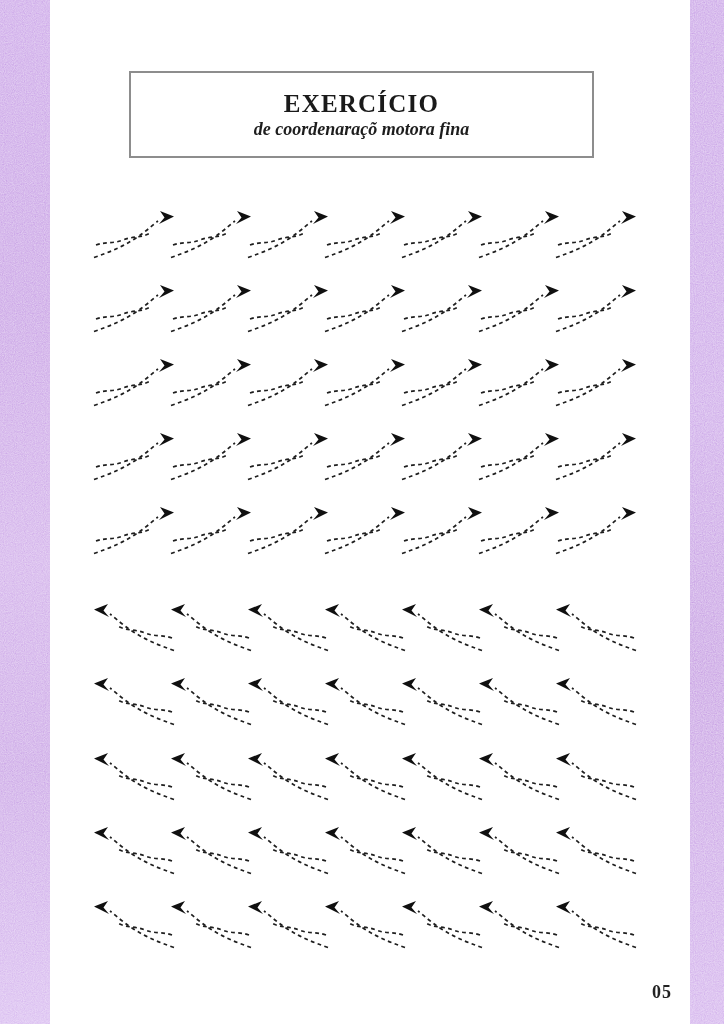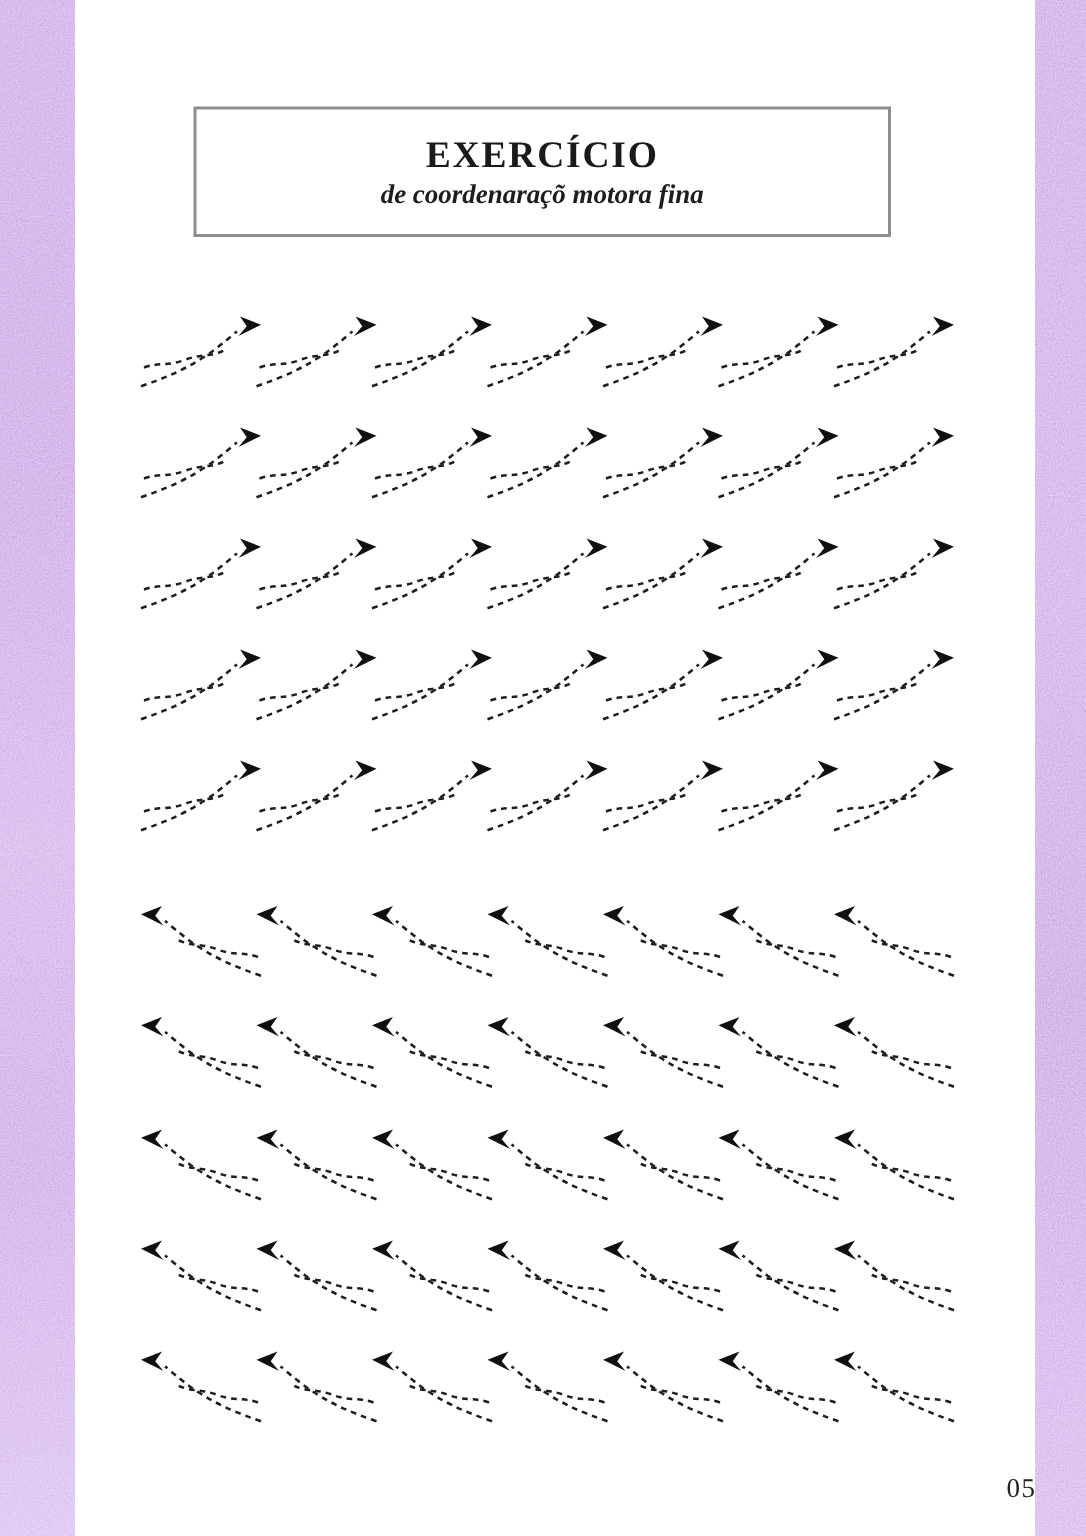--- a/index.html
+++ b/index.html
@@ -27,22 +27,22 @@
 
   
   .trace-section{position:absolute;left:92px;}
   .section-top{top:210px;}
   .section-bottom{top:603px;}
   .trace-row{display:block}
   .dashstroke{fill:none;stroke:#1e1e1e;stroke-width:1.7px;stroke-dasharray:3.8 3.4}
   .arrowhead{fill:#101010;stroke:none}
 
   .page-number{
-    position:absolute;right:33px;top:982px;
-    font-weight:400;font-size:18px;color:#222222;letter-spacing:1px;
+    position:absolute;right:52px;top:982px;
+    font-weight:700;font-size:18px;color:#222222;letter-spacing:1px;
   }
   .defs-holder{position:absolute;width:0;height:0;overflow:hidden}
 </style>
 </head>
 <body>
 
 <svg class="defs-holder" aria-hidden="true">
   <defs>
     <g id="trace-glyph">
       <path class="dashstroke" d="M2,47.5 C18,42 30,37 44,28 C56,20 62.5,13.5 66,11"></path>

